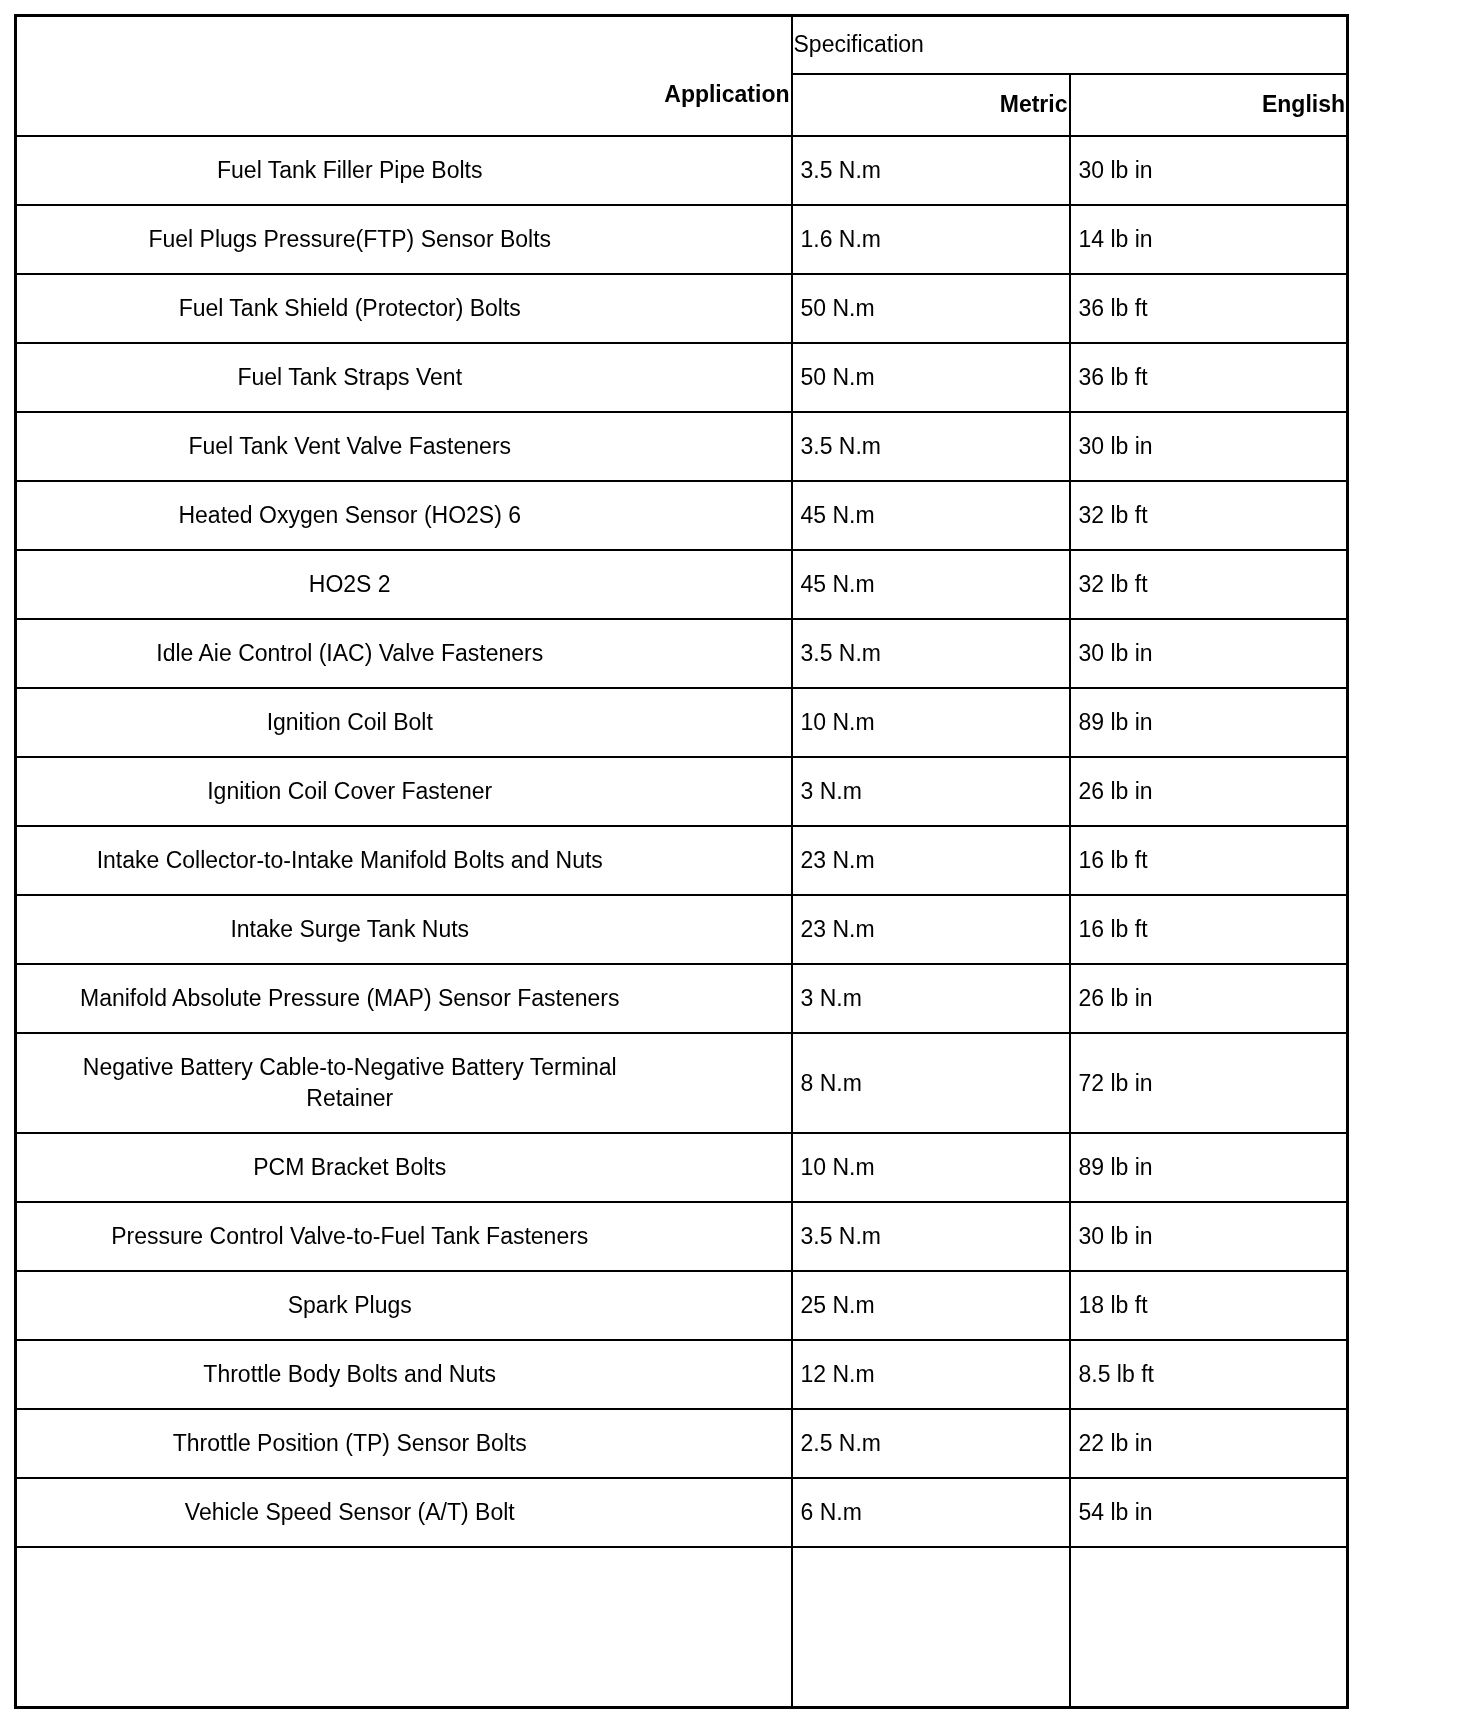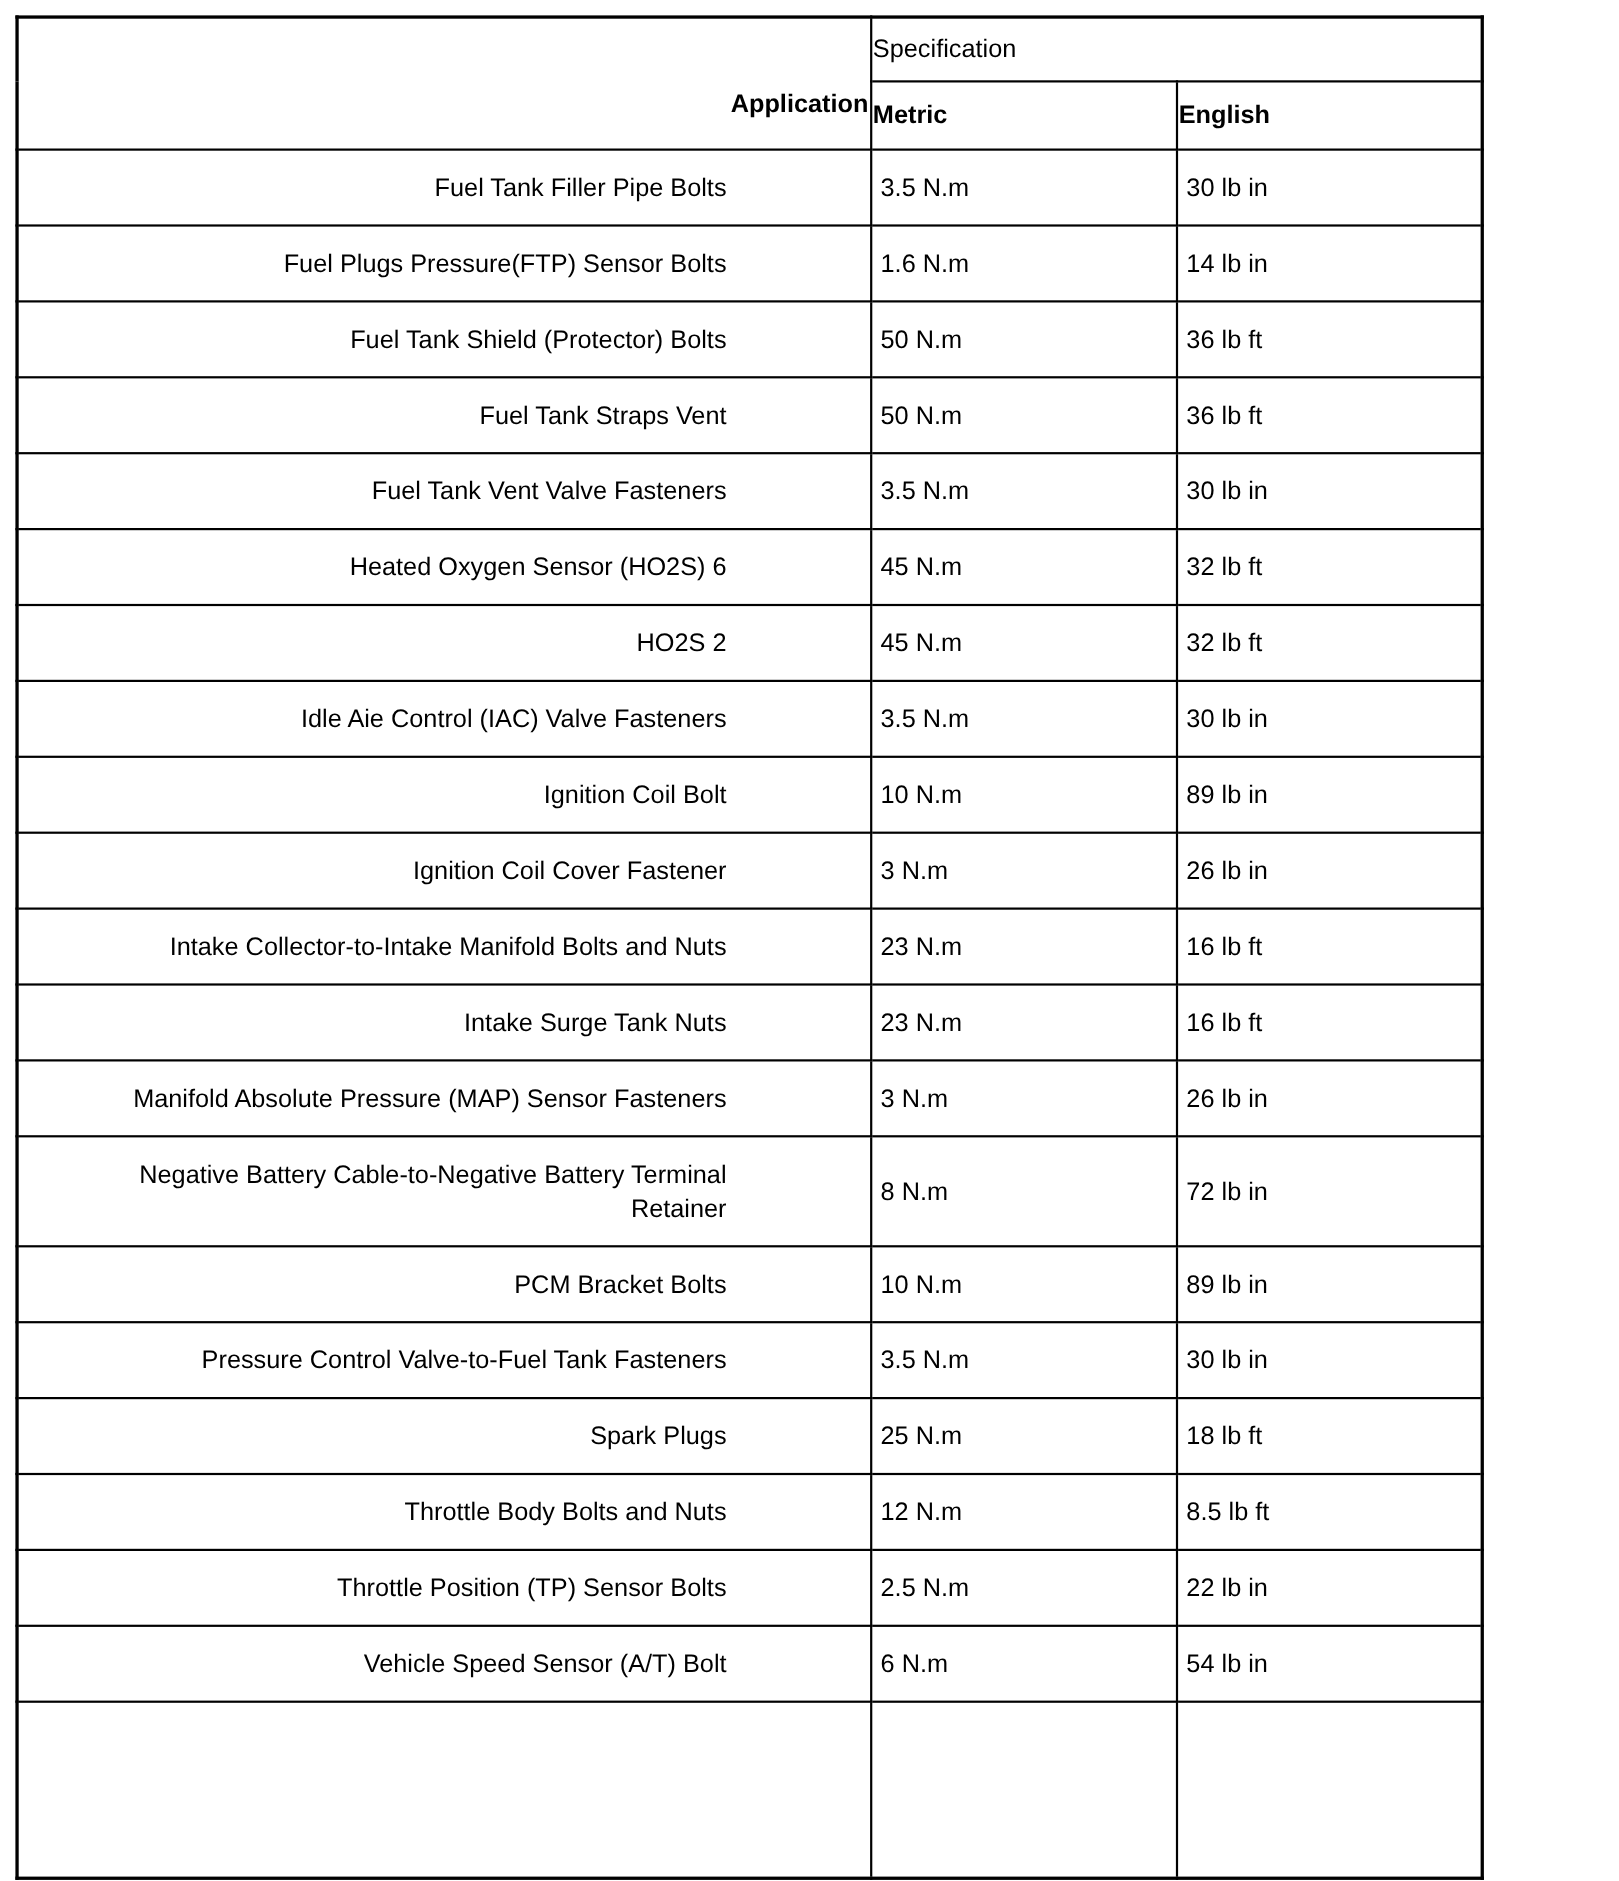--- a/index.html
+++ b/index.html
@@ -39,26 +39,26 @@
     text-align: right;
     padding-top: 38px;
   }
   th.h-spec {
     font-weight: normal;
     text-align: left;
     height: 58px;
   }
   th.h-sub {
     font-weight: bold;
-    text-align: left;
+    text-align: right;
     height: 62px;
     margin-left: 44px;
   }
   td.app {
-    text-align: right;
+    text-align: center;
     padding: 18px 130px 18px 22px;
     height: 66px;
   }
   td.val {
     text-align: left;
     height: 66px;
     padding: 0 8px;
   }
   tr.partial td {
     height: 160px;

